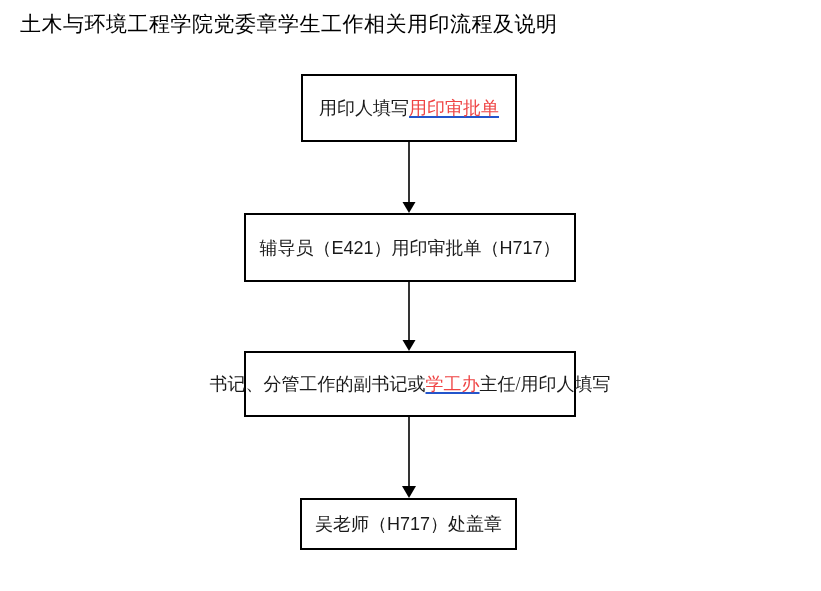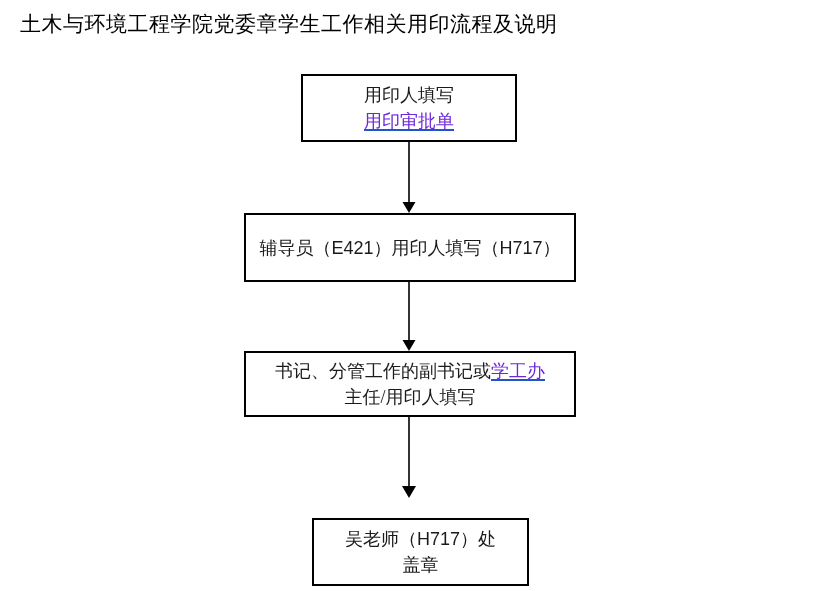--- a/index.html
+++ b/index.html
@@ -35,51 +35,51 @@
     color: #000000;
     white-space: nowrap;
   }
 
   .flow-box {
     position: absolute;
     box-sizing: border-box;
     border: 2px solid #000000;
     background: #ffffff;
     display: flex;
-    flex-direction: column;
+    flex-direction: row;
     align-items: center;
     justify-content: center;
     font-size: 18px;
     line-height: 26px;
     color: #1a1a1a;
     text-align: center;
   }
 
   .flow-line {
     white-space: nowrap;
   }
 
   .link-text {
-    color: #6d28d9;
+    color: #ef4444;
     text-decoration: underline;
     text-decoration-color: #2255cc;
     text-underline-offset: 2px;
     text-decoration-thickness: 1.5px;
   }
 
   .arrow-svg {
     position: absolute;
     overflow: visible;
   }
 
   
   #box-1 { left: 301px; top: 74px;  width: 216px; height: 68px; }
   #box-2 { left: 244px; top: 213px; width: 332px; height: 69px; }
   #box-3 { left: 244px; top: 351px; width: 332px; height: 66px; font-family: Liberation Serif, serif; }
-  #box-4 { left: 312px; top: 498px; width: 217px; height: 68px; margin-top: 20px; }
+  #box-4 { left: 300px; top: 498px; width: 217px; height: 52px; }
 
   #arrow-1 { left: 396px; top: 142px; width: 26px; height: 71px; }
   #arrow-2 { left: 396px; top: 282px; width: 26px; height: 69px; }
   #arrow-3 { left: 396px; top: 417px; width: 26px; height: 81px; }
 </style>
 </head>
 <body>
 
 <div id="flow-canvas">
 
@@ -91,21 +91,21 @@
       <span class="link-text">用印审批单</span>
     </div>
   </div>
 
   <svg class="arrow-svg" id="arrow-1" viewBox="0 0 26 71">
     <line x1="13" y1="0" x2="13" y2="61" stroke="#000000" stroke-width="1.6"></line>
     <polygon points="6.5,60 19.5,60 13,71" fill="#000000"></polygon>
   </svg>
 
   <div class="flow-box" id="box-2">
-    <div class="flow-line">辅导员（E421）用印人填写（H717）</div>
+    <div class="flow-line">辅导员（E421）用印审批单（H717）</div>
   </div>
 
   <svg class="arrow-svg" id="arrow-2" viewBox="0 0 26 69">
     <line x1="13" y1="0" x2="13" y2="59" stroke="#000000" stroke-width="1.6"></line>
     <polygon points="6.5,58 19.5,58 13,69" fill="#000000"></polygon>
   </svg>
 
   <div class="flow-box" id="box-3">
     <div class="flow-line"><span>书记、分管工作的副书记或</span><span class="link-text">学工办</span></div>
     <div class="flow-line">主任/用印人填写</div>

